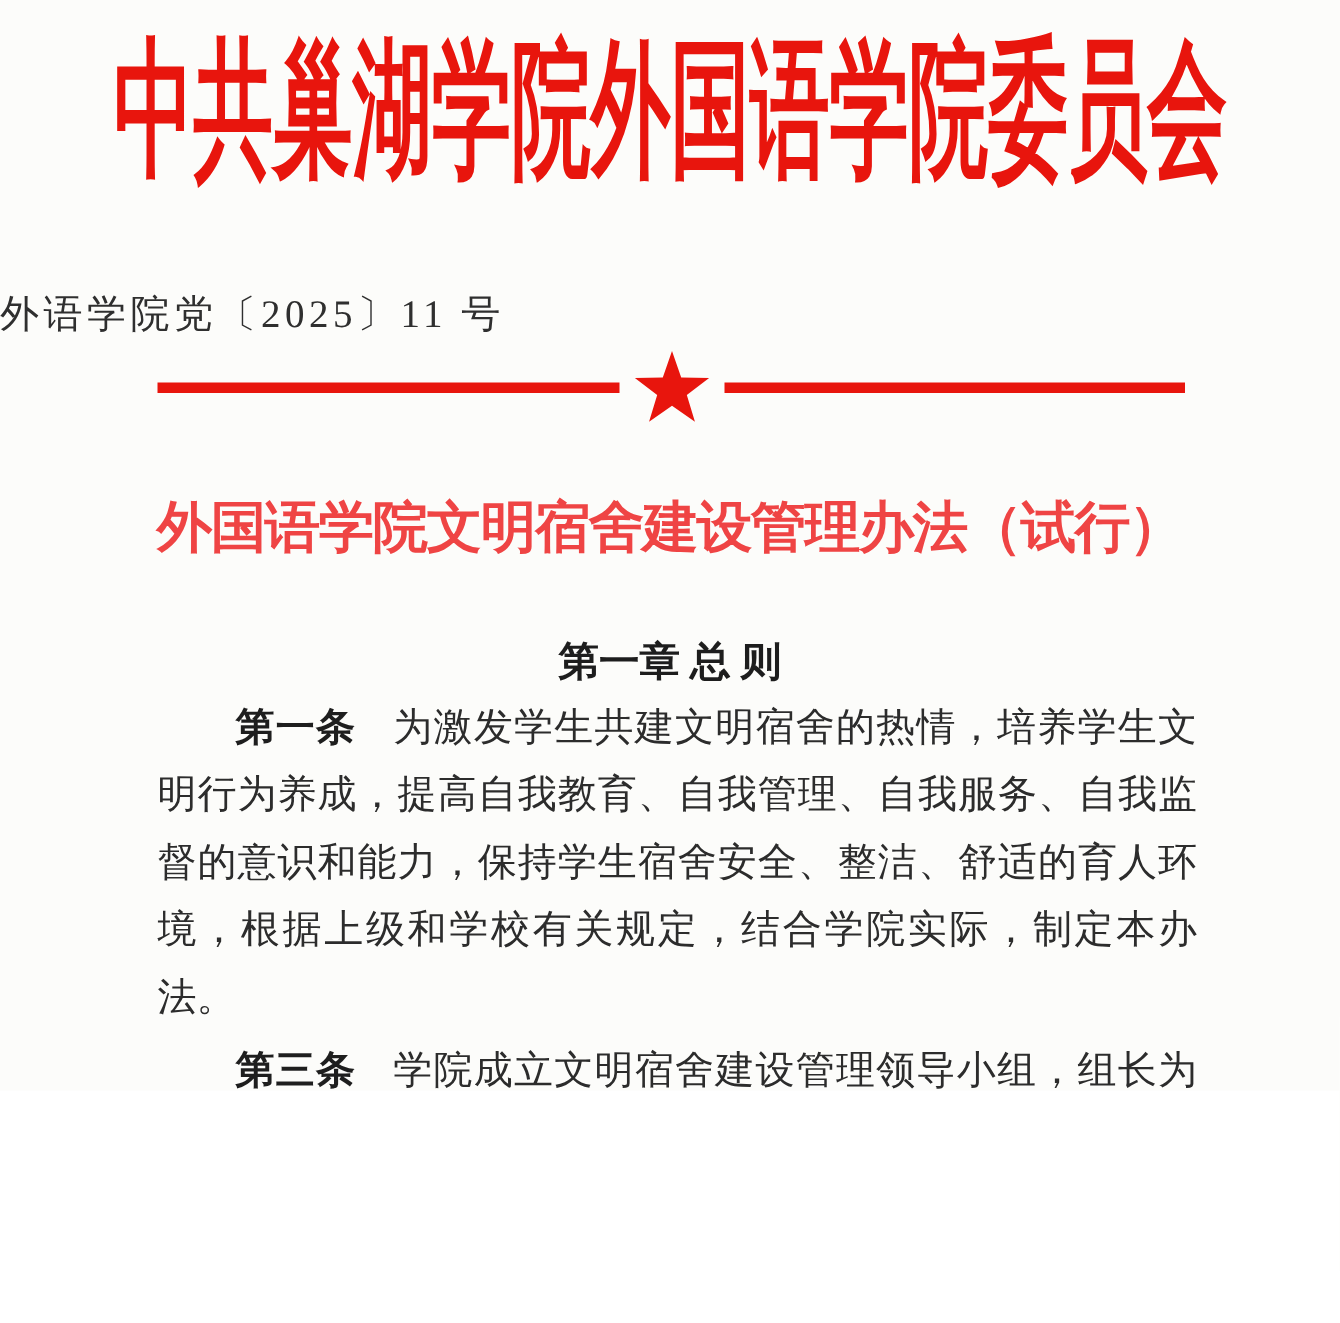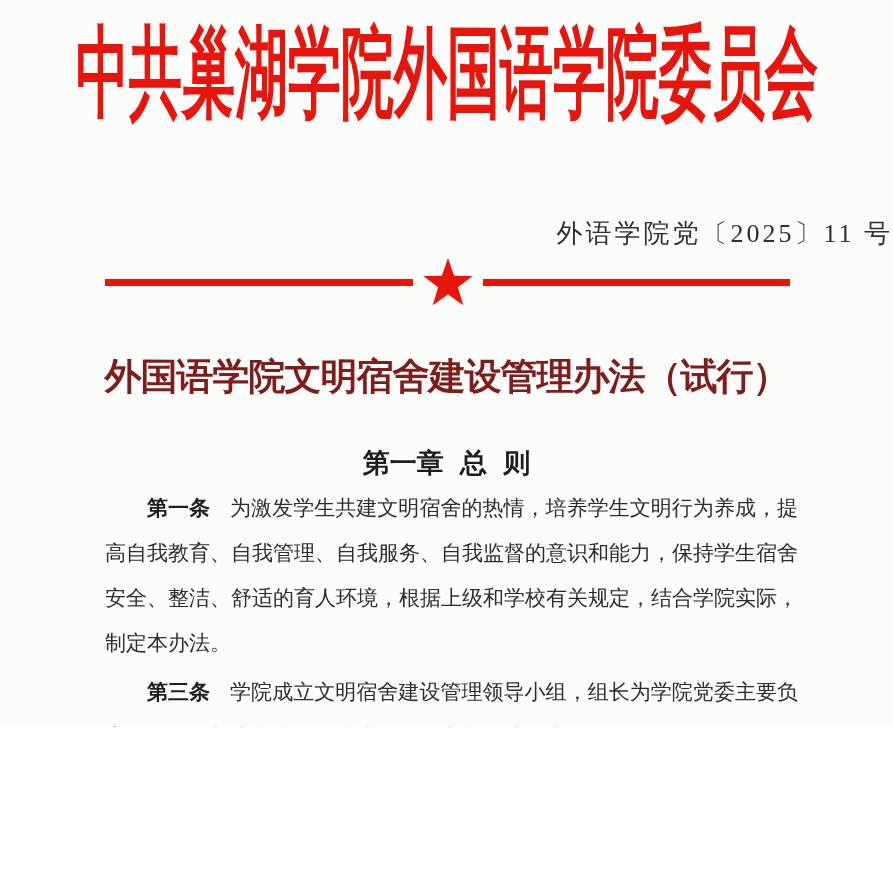--- a/index.html
+++ b/index.html
@@ -30,22 +30,22 @@
     color: #e8150d;
     white-space: nowrap;
     letter-spacing: 0px;
     transform: scaleX(0.53);
     transform-origin: center center;
     line-height: 1;
   }
 
   
   .doc-number {
-    margin-top: 84px;
-    text-align: right;
+    margin-top: 60px;
+    text-align: left;
     font-size: 26px;
     line-height: 36px;
     letter-spacing: 3px;
     color: #2f2f2f;
   }
 
   
   .rule-row {
     margin: 4px 103px 0 105px;
     height: 52px;
@@ -64,40 +64,40 @@
     flex: 0 0 auto;
   }
 
   
   .doc-title {
     margin: 44px 40px 0 40px;
     text-align: center;
     font-size: 37px;
     font-weight: bold;
     line-height: 50px;
-    color: #7f1d1d;
+    color: #ef4444;
     letter-spacing: -1px;
   }
 
   
   .chapter {
     text-align: center;
-    font-family: Liberation Mono, monospace;
+    font-family: Liberation Serif, serif;
     font-weight: bold;
     font-size: 27px;
     line-height: 34px;
     color: #1d1d1d;
   }
   .chapter-1 { margin-top: 46px; }
   .chapter-2 { margin-top: 0px; }
 
   
   .body-text {
     margin: 4px 95px 0 105px;
-    font-size: 21px;
+    font-size: 26px;
     line-height: 45px;
     color: #2c2c2c;
     text-align: justify;
   }
   .article {
     margin: 0;
     text-indent: 2em;
   }
   .article .art-num {
     font-weight: bold;

